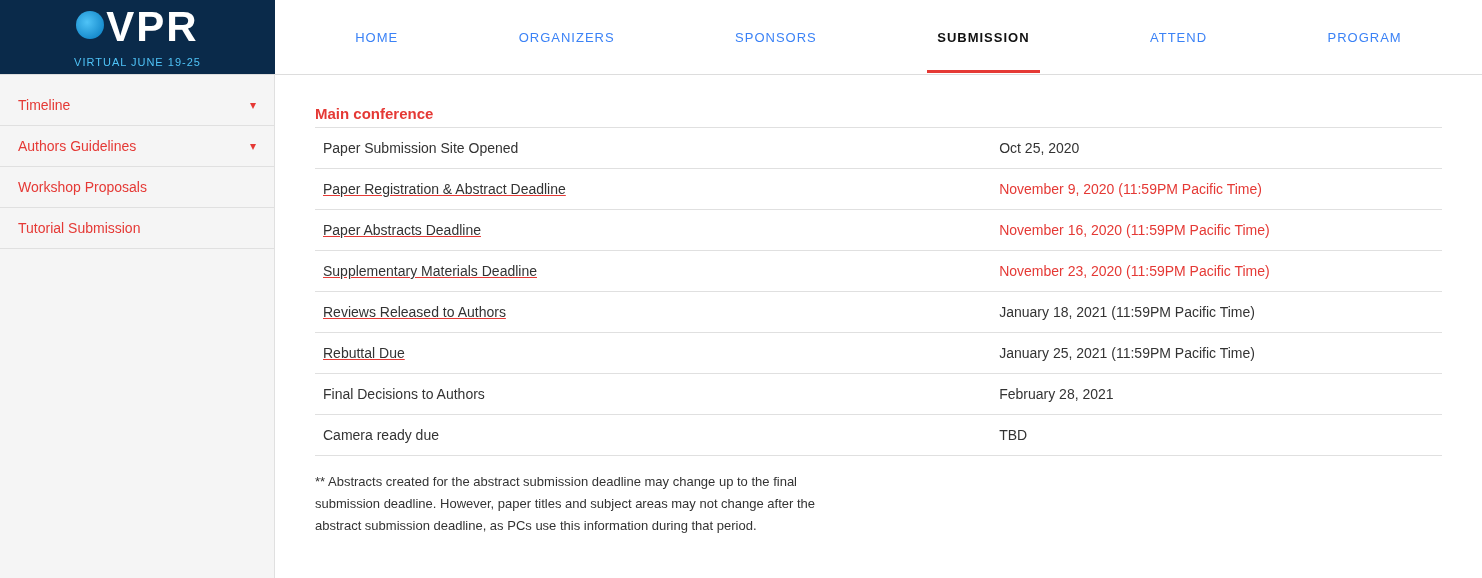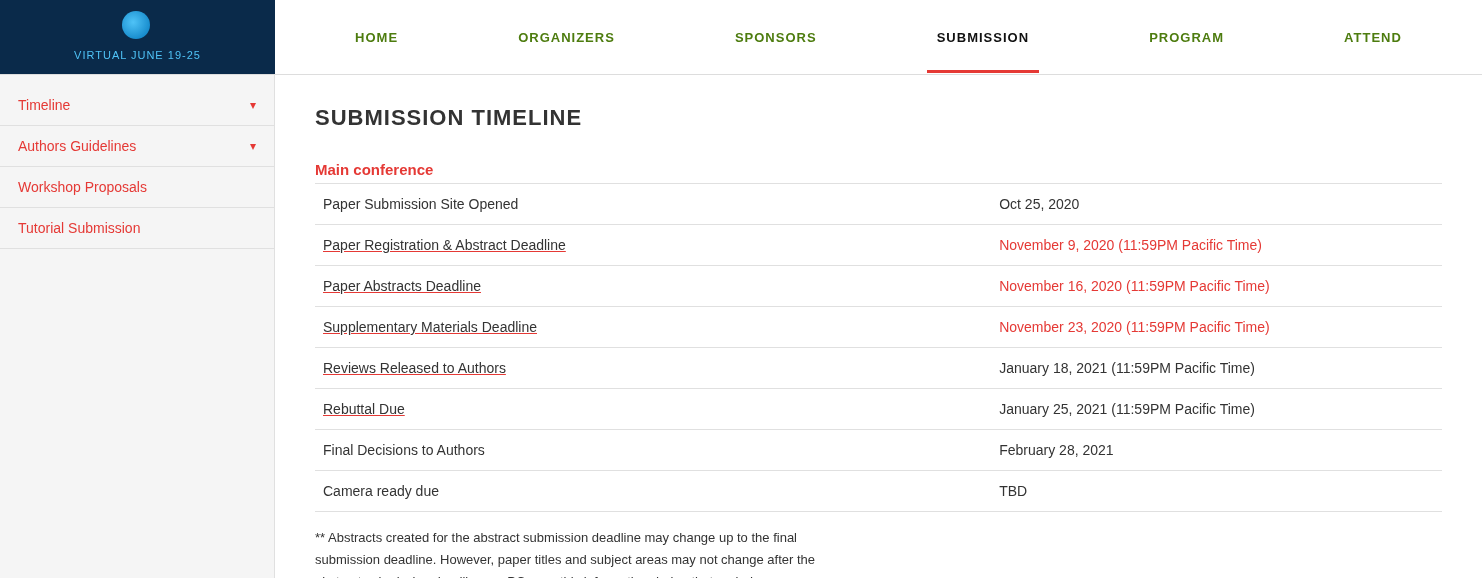--- a/index.html
+++ b/index.html
@@ -58,26 +58,26 @@
     .nav-area {
       flex: 1;
       display: flex;
       align-items: center;
       justify-content: space-around;
       padding: 0 20px;
     }
     .nav-item {
       font-size: 13px;
       letter-spacing: 1px;
-      color: #4d7c0f;
+      color: #3b82f6;
       text-transform: uppercase;
       cursor: pointer;
       padding: 28px 10px;
       position: relative;
-      font-weight: 700;
+      font-weight: 400;
     }
     .nav-item.active {
       color: #111;
       font-weight: 700;
     }
     .nav-item.active::after {
       content: '';
       position: absolute;
       bottom: 0;
       left: 0;
@@ -177,32 +177,33 @@
     }
   </style>
 </head>
 <body>
 
 <div class="header">
   <div class="logo-area">
     <div class="logo-inner">
       <div class="logo-row">
         <span class="logo-globe"></span>
+        <span class="logo-text-cvpr">VPR</span>
       </div>
       <div class="logo-sub">VIRTUAL JUNE 19-25</div>
     </div>
   </div>
   <nav class="nav-area">
 
   <div class="nav-item">HOME</div>
       <div class="nav-item">ORGANIZERS</div>
       <div class="nav-item">SPONSORS</div>
       <div class="nav-item active">SUBMISSION</div>
+      <div class="nav-item">ATTEND</div>
       <div class="nav-item">PROGRAM</div>
-      <div class="nav-item">ATTEND</div>
     </nav>
 </div>
 
 <div class="layout">
   <aside class="sidebar">
 
   <div class="sidebar-item">
         <span class="sidebar-item-label">Timeline</span>
         <span class="sidebar-arrow">▾</span>
       </div>
@@ -212,21 +213,20 @@
       </div>
       <div class="sidebar-item">
         <span class="sidebar-item-label">Workshop Proposals</span>
       </div>
       <div class="sidebar-item">
         <span class="sidebar-item-label">Tutorial Submission</span>
       </div>
     </aside>
 
   <main class="main">
-    <div class="page-title">SUBMISSION TIMELINE</div>
     <div class="section-label">Main conference</div>
     <table class="timeline-table">
       <tbody id="timeline-body">
       <tr>
             <td>Paper Submission Site Opened</td>
             <td>Oct 25, 2020</td>
           </tr>
           <tr class="row-red">
             <td><span class="underline-red">Paper Registration &amp; Abstract Deadline</span></td>
             <td>November 9, 2020 (11:59PM Pacific Time)</td>

